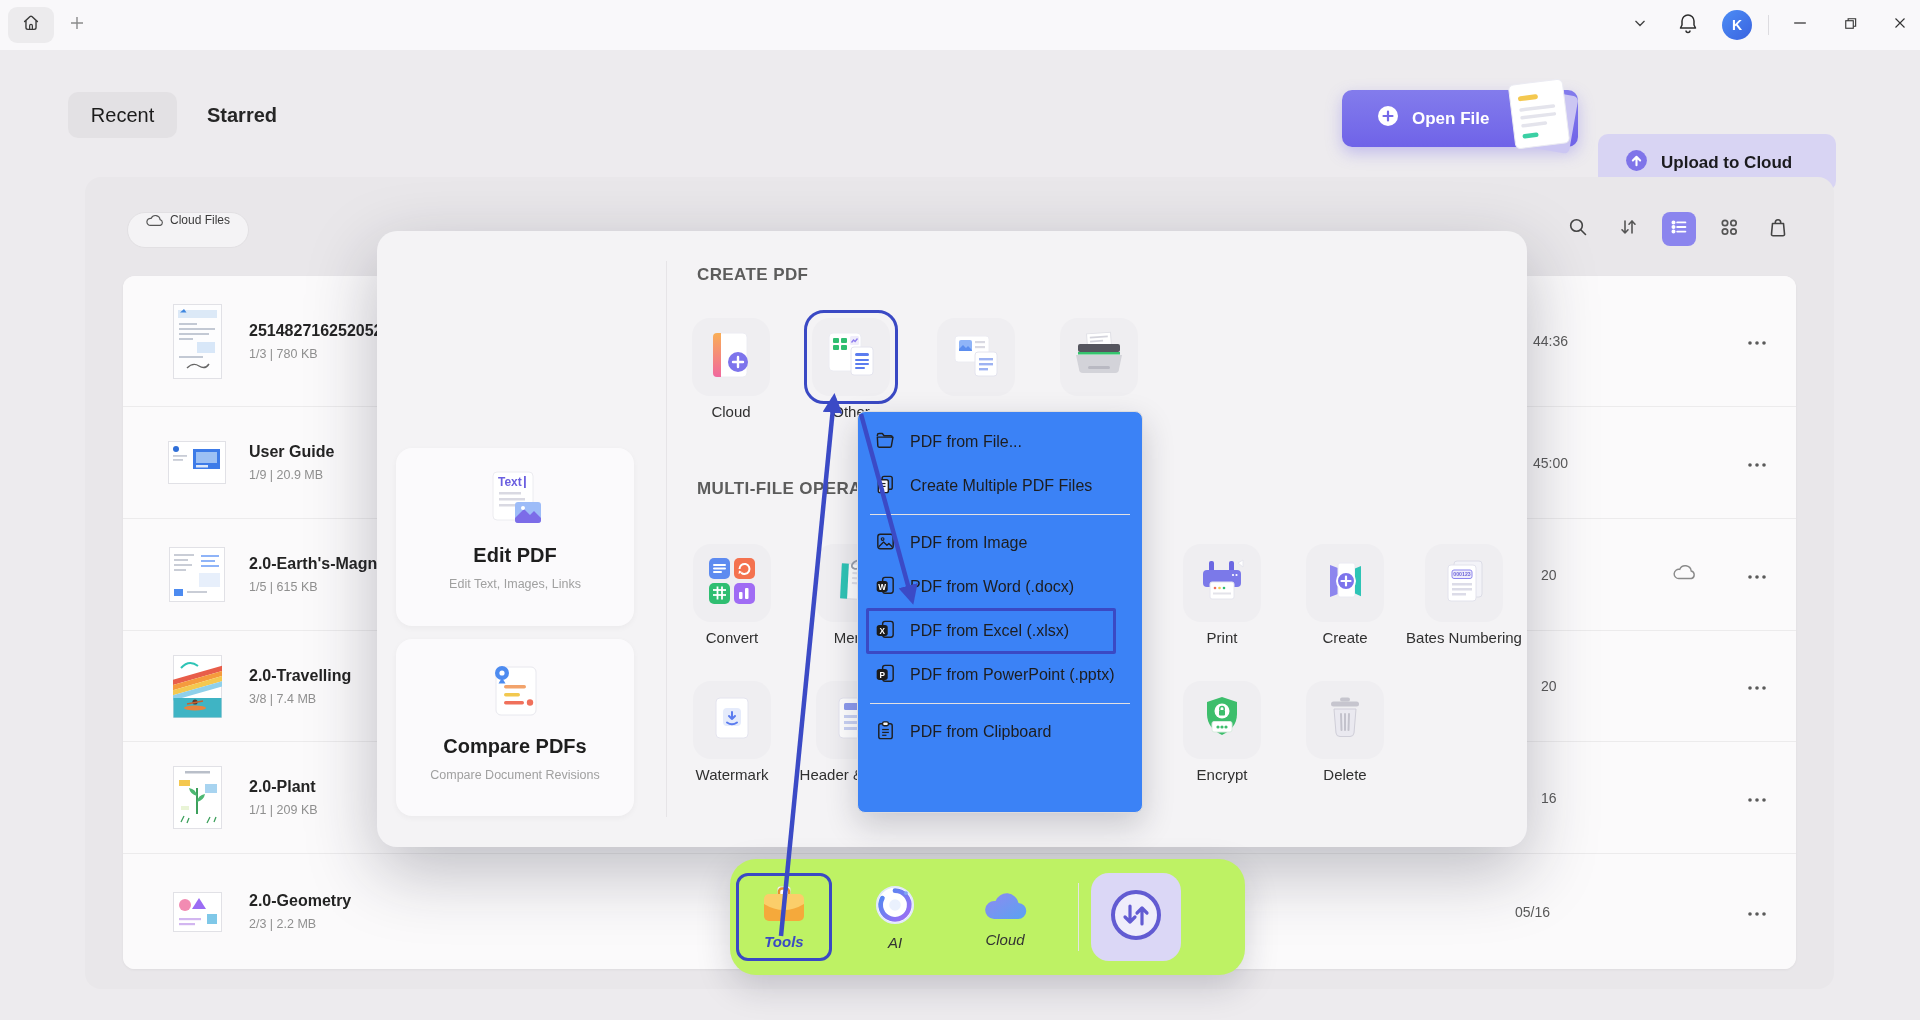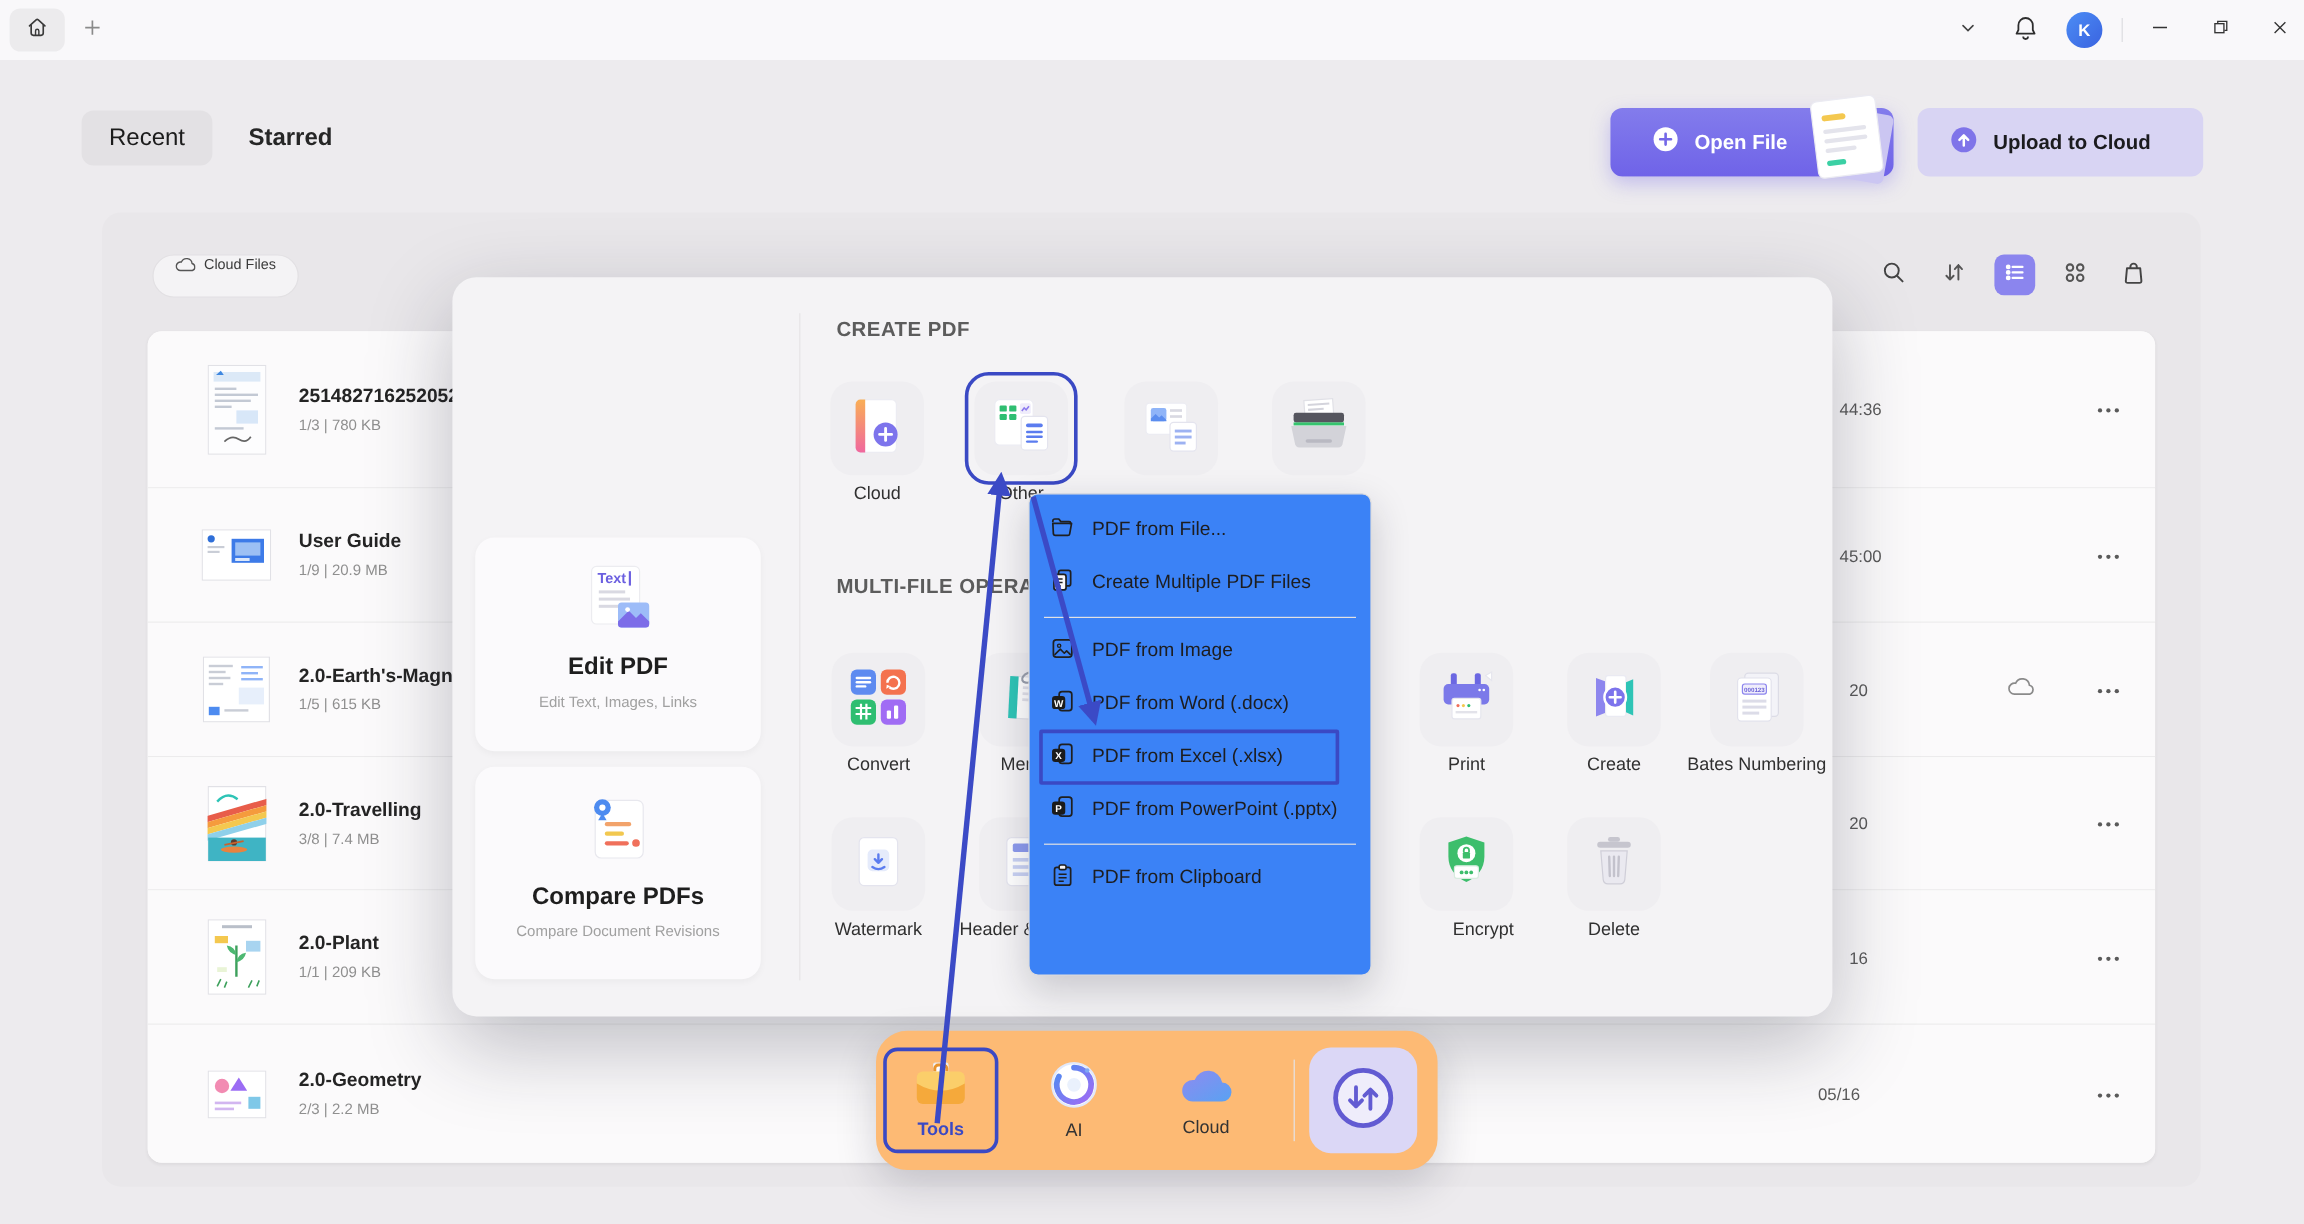--- a/index.html
+++ b/index.html
@@ -47,21 +47,21 @@
   .tile-label { position:absolute; width:160px; text-align:center; font-size:15px; color:#303030; white-space:nowrap; }
   .tile-hl { position:absolute; left:427px; top:79px; width:94px; height:94px; border:3px solid #3A49C4; border-radius:20px; z-index:12; pointer-events:none; }
 
   
   .menu { position:absolute; left:857px; top:411px; width:286px; height:402px; background:#3b82f6; border:1px solid #DDDCDE; border-radius:8px; box-shadow:0 12px 32px rgba(30,30,50,.2); z-index:30; padding-top:8px; }
   .mi { position:relative; height:44px; display:flex; align-items:center; padding-left:16px; gap:13px; font-size:16px; color:#1d1d1f; }
   .msep { height:1px; background:#E2E1E3; margin:6px 12px; }
   .excel-box { position:absolute; left:8px; top:-1px; width:250px; height:46px; border:3px solid #3A49C4; border-radius:2px; pointer-events:none; }
 
   
-  .dock { position:absolute; left:730px; top:859px; width:468px; height:116px; background:#fdba74; border-radius:26px; box-shadow:0 12px 34px rgba(30,30,50,.18); z-index:40; }
+  .dock { position:absolute; left:730px; top:859px; width:515px; height:116px; background:#bef264; border-radius:26px; box-shadow:0 12px 34px rgba(30,30,50,.18); z-index:40;font-style:italic; }
   .dock-item { position:absolute; top:14px; height:88px; display:flex; flex-direction:column; align-items:center; justify-content:center; gap:5px; font-size:15px; color:#333; }
   .dock-tools { left:6px; width:96px; border:3px solid #3A49C4; border-radius:12px; color:#3A49C4; font-weight:700; }
   .dock-divider { position:absolute; left:348px; top:24px; width:1px; height:68px; background:#E4E3E6; }
   .dock-circle { position:absolute; left:361px; top:14px; width:90px; height:88px; background:#DBD7F6; border-radius:18px; display:flex; align-items:center; justify-content:center; }
 
   .arrows { position:absolute; left:0; top:0; z-index:60; pointer-events:none; }
   svg text { font-family:"Liberation Sans", sans-serif; }
 </style>
 </head>
 <body>
@@ -132,21 +132,21 @@
           <rect x="24" y="10" width="54" height="64" rx="5" fill="#fff" stroke="#ebebf2"></rect>
       <rect x="32" y="22" width="20" height="5" rx="2.5" fill="#F4C84F"></rect>
       <rect x="32" y="34" width="36" height="3.5" rx="1.7" fill="#E4E4EC"></rect>
       <rect x="32" y="42" width="36" height="3.5" rx="1.7" fill="#E4E4EC"></rect>
       <rect x="32" y="50" width="26" height="3.5" rx="1.7" fill="#E4E4EC"></rect>
       <rect x="32" y="60" width="16" height="4.5" rx="2.2" fill="#3BD0A4"></rect>
         </g>
     </svg>
   </span>
 </button>
-<button class="btn-upload" style="border:none;cursor:pointer;">
+<button class="btn-upload" style="border:none;cursor:pointer;margin-top:44px;">
   <span><svg width="25" height="25" viewBox="0 0 24 24">
         <circle cx="12" cy="12" r="10" fill="#7F74E9"></circle>
         <path d="M12 16.5v-8M12 8.5l-3.5 3.5M12 8.5l3.5 3.5" stroke="#fff" stroke-width="2" fill="none" stroke-linecap="round" stroke-linejoin="round"></path>
       </svg></span>
   <span>Upload to Cloud</span>
 </button>
 
 <div class="panel">
   <div class="cloud-files">
     <span><svg width="17" height="14" viewBox="0 0 22 17">
@@ -666,21 +666,21 @@
           <g stroke="#c3c2cc" stroke-width="2" stroke-linecap="round">
             <line x1="20" y1="20" x2="20.5" y2="36"></line>
             <line x1="24" y1="20" x2="24" y2="36"></line>
             <line x1="28" y1="20" x2="27.5" y2="36"></line>
           </g>
         </svg>
     </span>
   </div>
   <div class="tile-label" style="left:275px;top:535px;">Watermark</div>
   <div class="tile-label" style="left:398px;top:535px;">Header &amp; Footer</div>
-  <div class="tile-label" style="left:765px;top:535px;margin-left:14px;">Encrypt</div>
+  <div class="tile-label" style="left:765px;top:535px;">Encrypt</div>
   <div class="tile-label" style="left:888px;top:535px;">Delete</div>
 </div>
 
 <div class="menu">
   <div class="mi">
     <span><svg width="23" height="23" viewBox="0 0 24 24">
           <path d="M3.5 7.5v-1q0-1.8 1.8-1.8h3.4L10.5 7h7.2q1.3 0 1.3 1.3v1.2" fill="none" stroke="#1f1f1f" stroke-width="1.5" stroke-linejoin="round"></path>
           <path d="M3.5 8.5h16.3l-1.7 9.3q-.2 1.2-1.5 1.2H5.6q-1.3 0-1.6-1.2z" fill="none" stroke="#1f1f1f" stroke-width="1.5" stroke-linejoin="round"></path>
         </svg></span>
     <span>PDF from File...</span>

